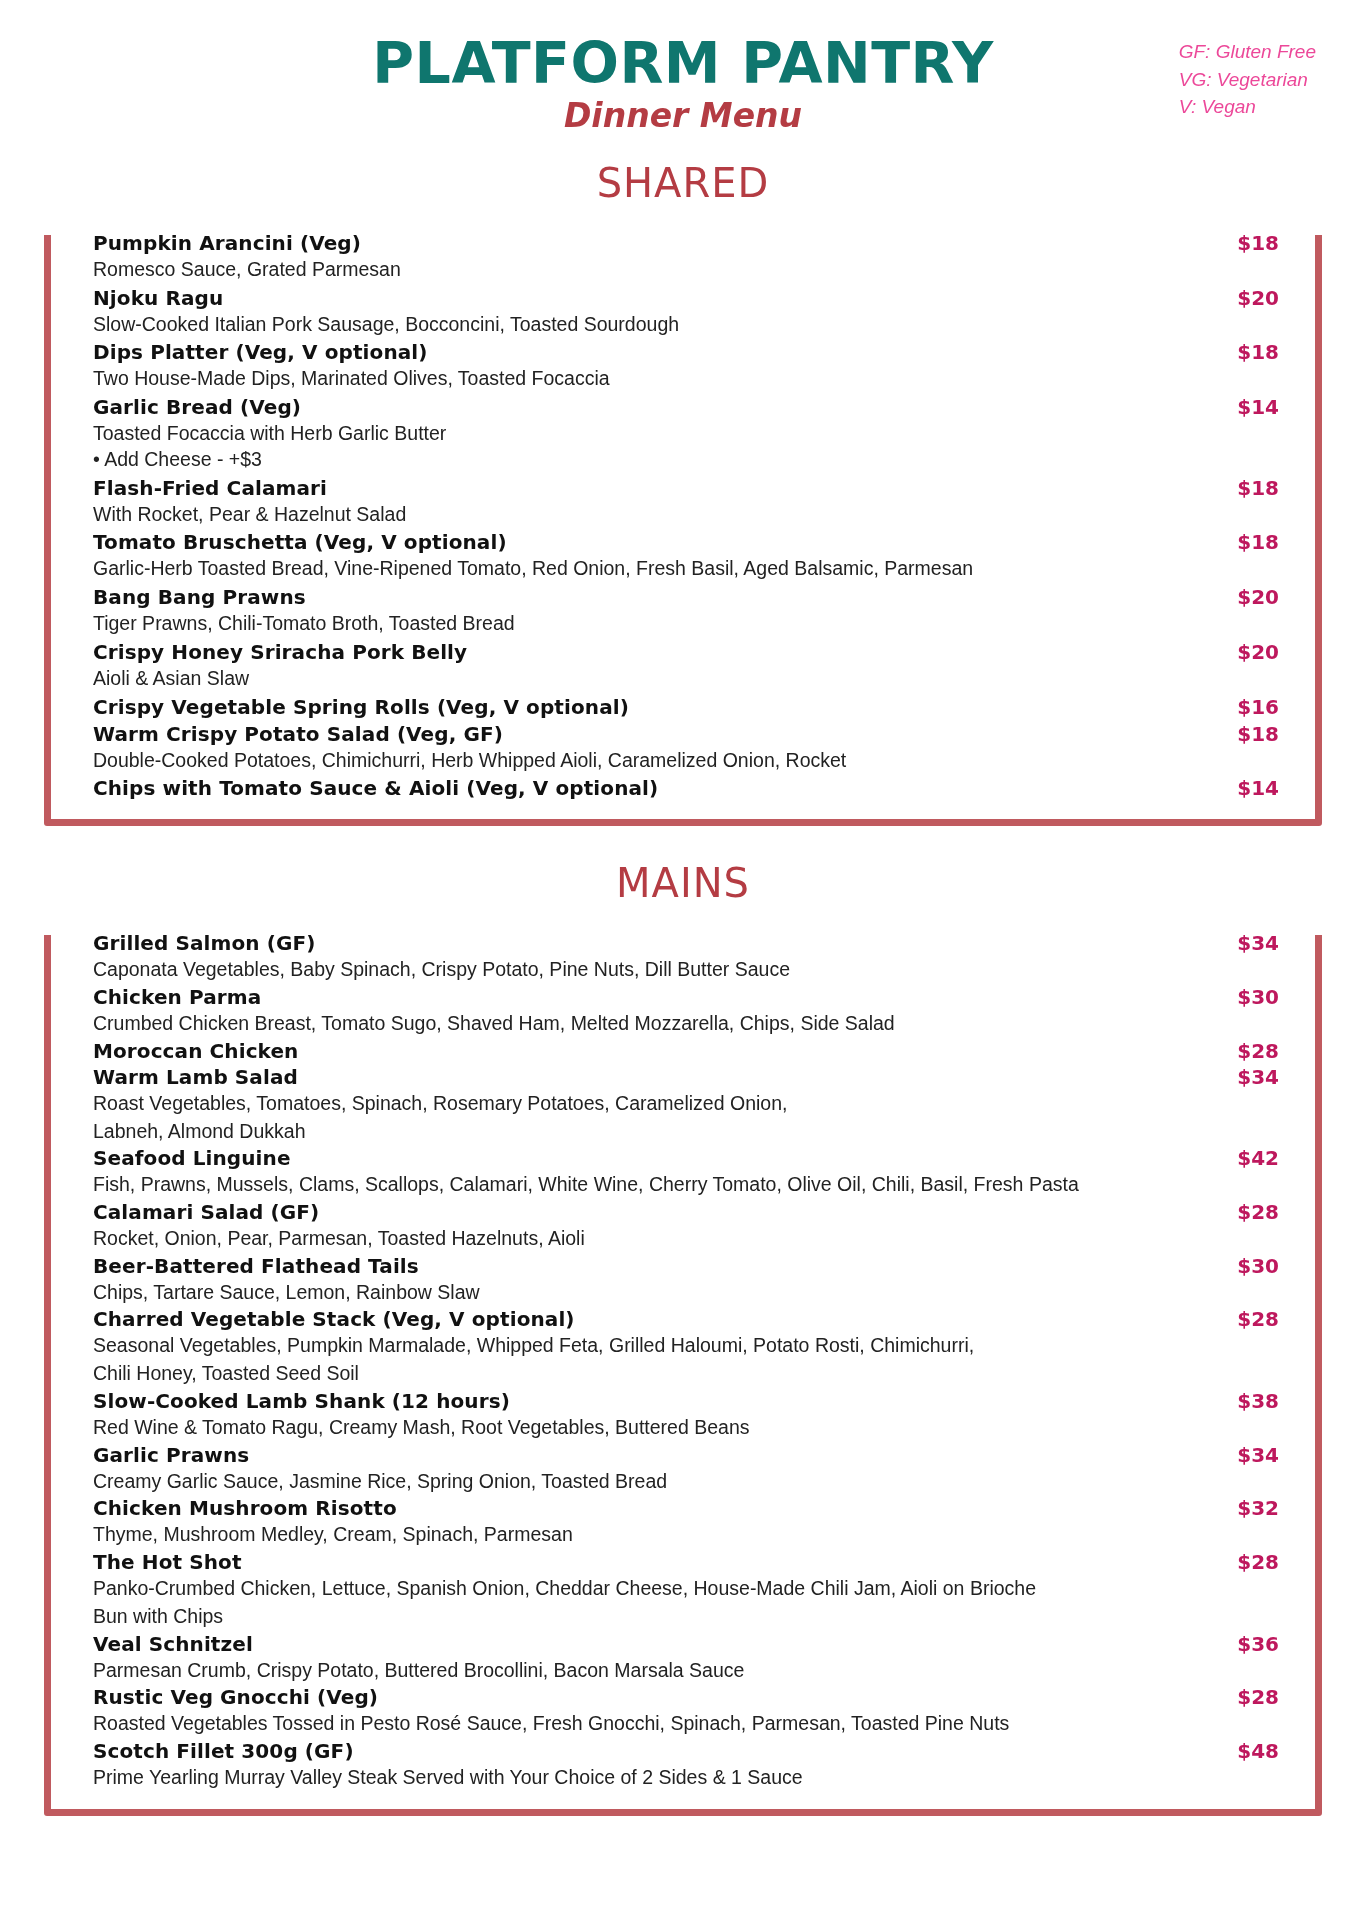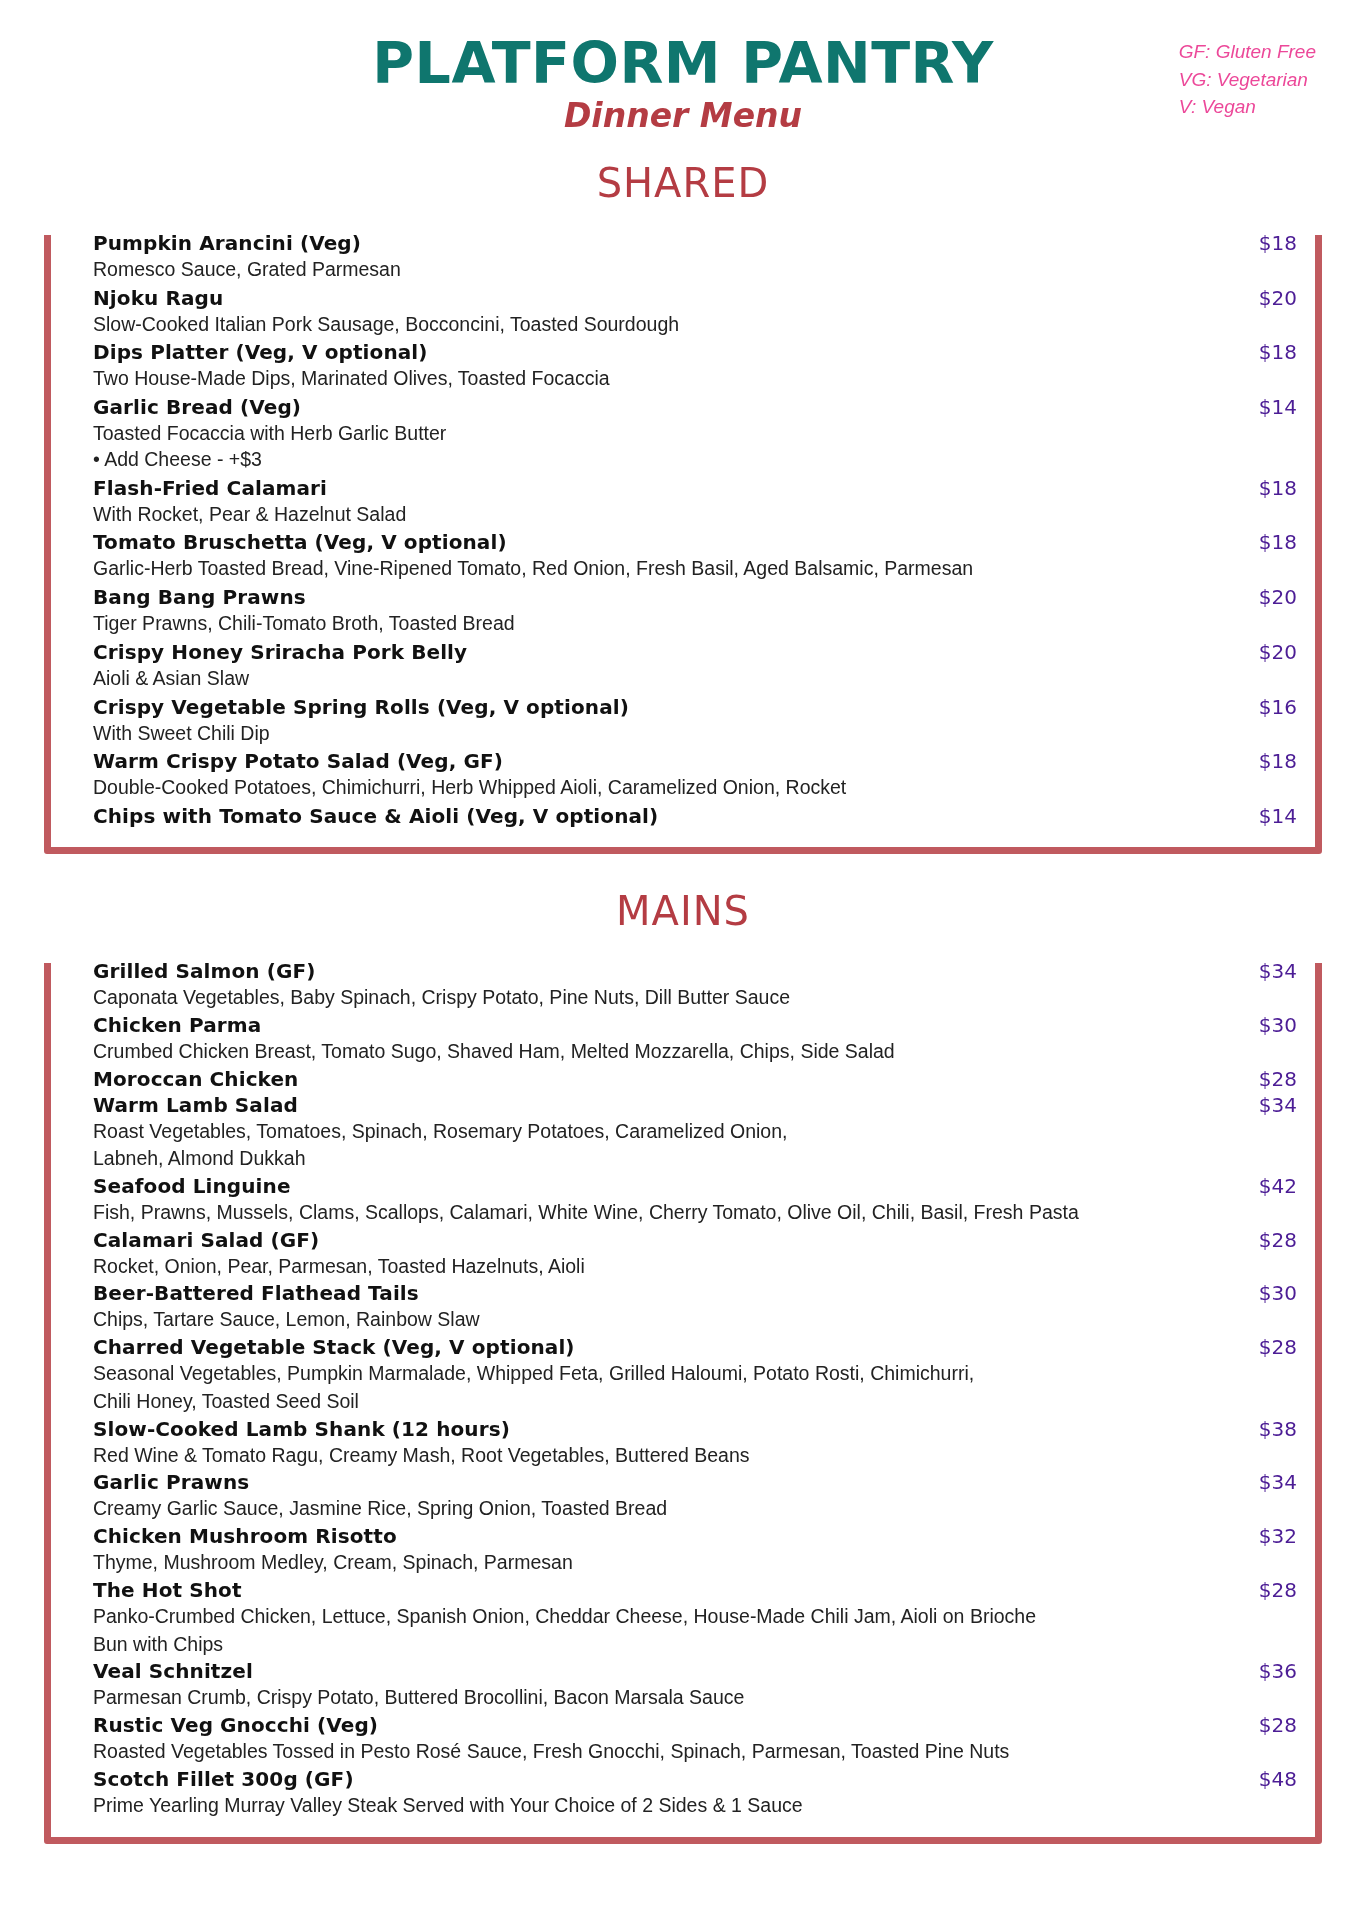--- a/index.html
+++ b/index.html
@@ -74,21 +74,21 @@
     font-weight: normal;
     letter-spacing: 1px;
     margin: 0 0 4px 0;
     position: relative;
     z-index: 3;
   }
   .frame {
     position: relative;
     border: 7px solid #c05a5f;
     border-radius: 3px;
-    padding: 18px 18px 16px 42px;
+    padding: 18px 36px 16px 42px;
     box-sizing: border-box;
     margin-top: -26px;
     padding-top: 40px;
     background: transparent;
   }
   
   .heading-mask {
     position: absolute;
     left: 50%;
     transform: translateX(-50%);
@@ -118,23 +118,23 @@
   }
   .item-name {
     font-family: "DejaVu Sans", sans-serif;
     font-weight: bold;
     font-size: 20px;
     color: #111111;
     letter-spacing: 0.1px;
   }
   .item-price {
     font-family: "DejaVu Sans", sans-serif;
-    font-weight: normal;
+    font-weight: bold;
     font-size: 20px;
-    color: #4c1d95;
+    color: #be185d;
     padding-left: 20px;
     white-space: nowrap;
   }
   .item-desc {
     font-family: "Liberation Sans", sans-serif;
     font-size: 19.5px;
     color: #222222;
     line-height: 1.32;
     margin-top: 2px;
   }
@@ -234,21 +234,20 @@
           <span class="item-price">$20</span>
         </div>
         <div class="item-desc">Aioli &amp; Asian Slaw</div>
       </div>
 
       <div class="item">
         <div class="item-row">
           <span class="item-name">Crispy Vegetable Spring Rolls (Veg, V optional)</span>
           <span class="item-price">$16</span>
         </div>
-        <div class="item-desc">With Sweet Chili Dip</div>
       </div>
 
       <div class="item">
         <div class="item-row">
           <span class="item-name">Warm Crispy Potato Salad (Veg, GF)</span>
           <span class="item-price">$18</span>
         </div>
         <div class="item-desc">Double-Cooked Potatoes, Chimichurri, Herb Whipped Aioli, Caramelized Onion, Rocket</div>
       </div>
 

